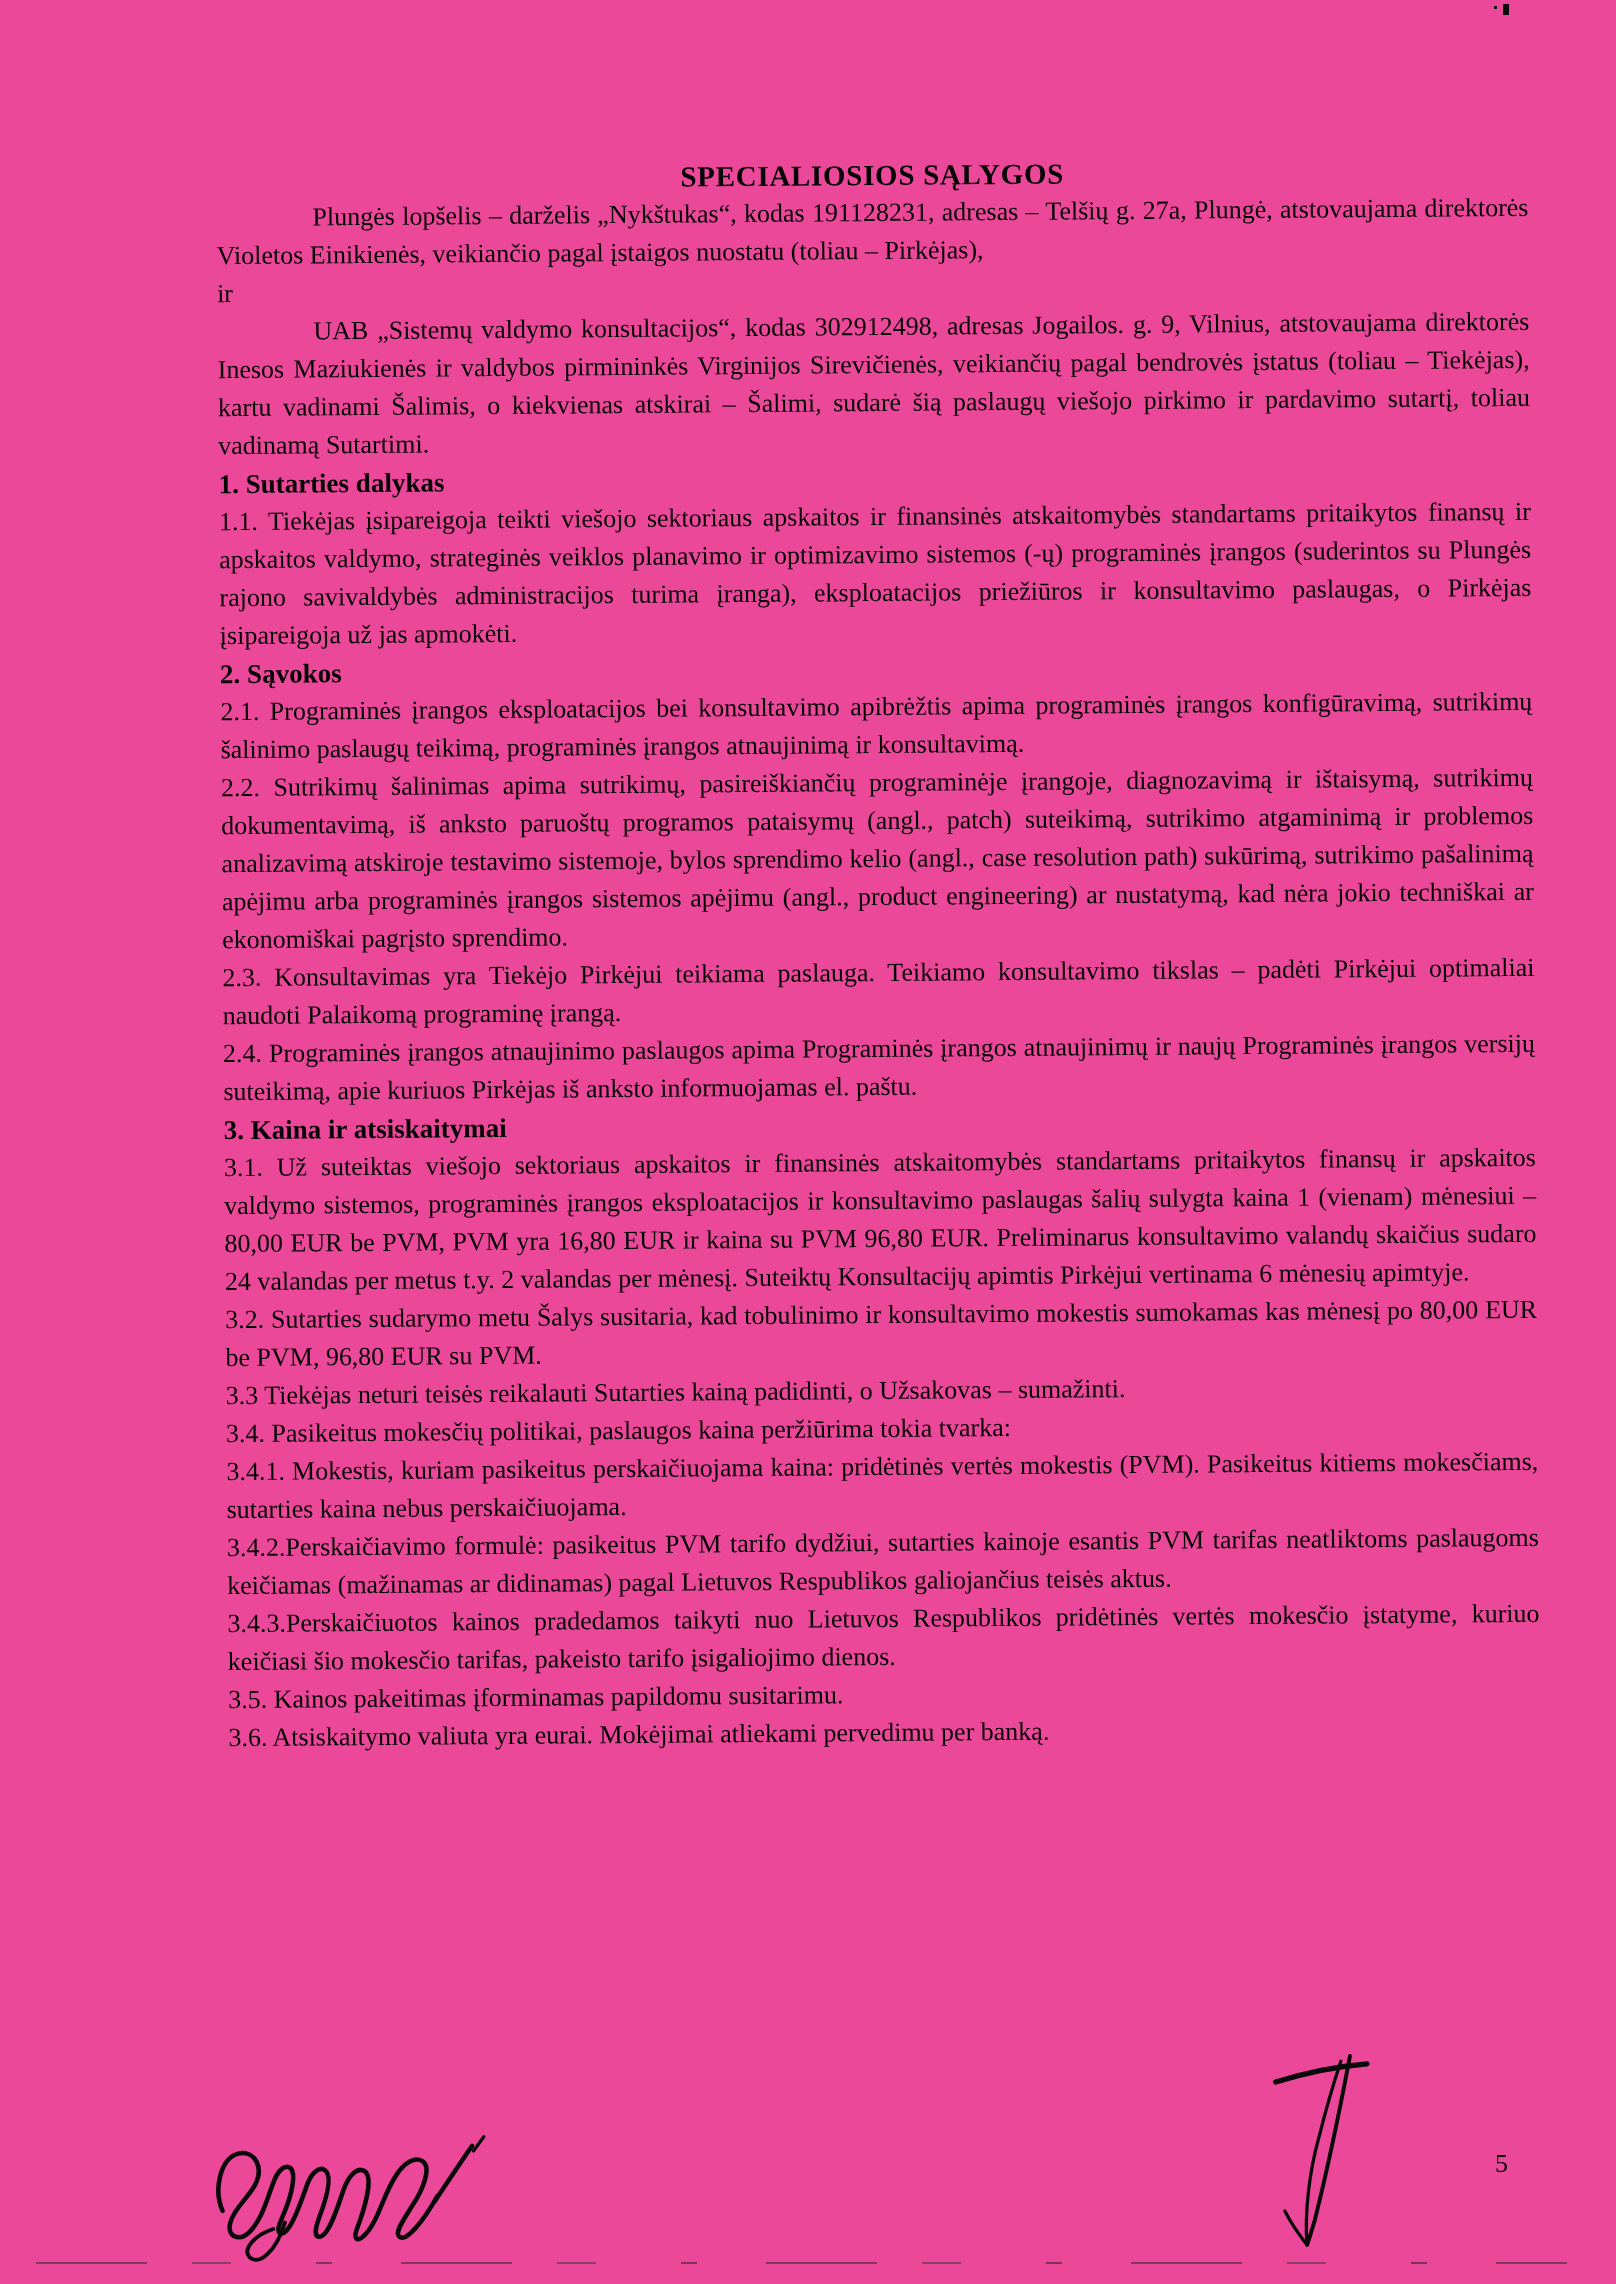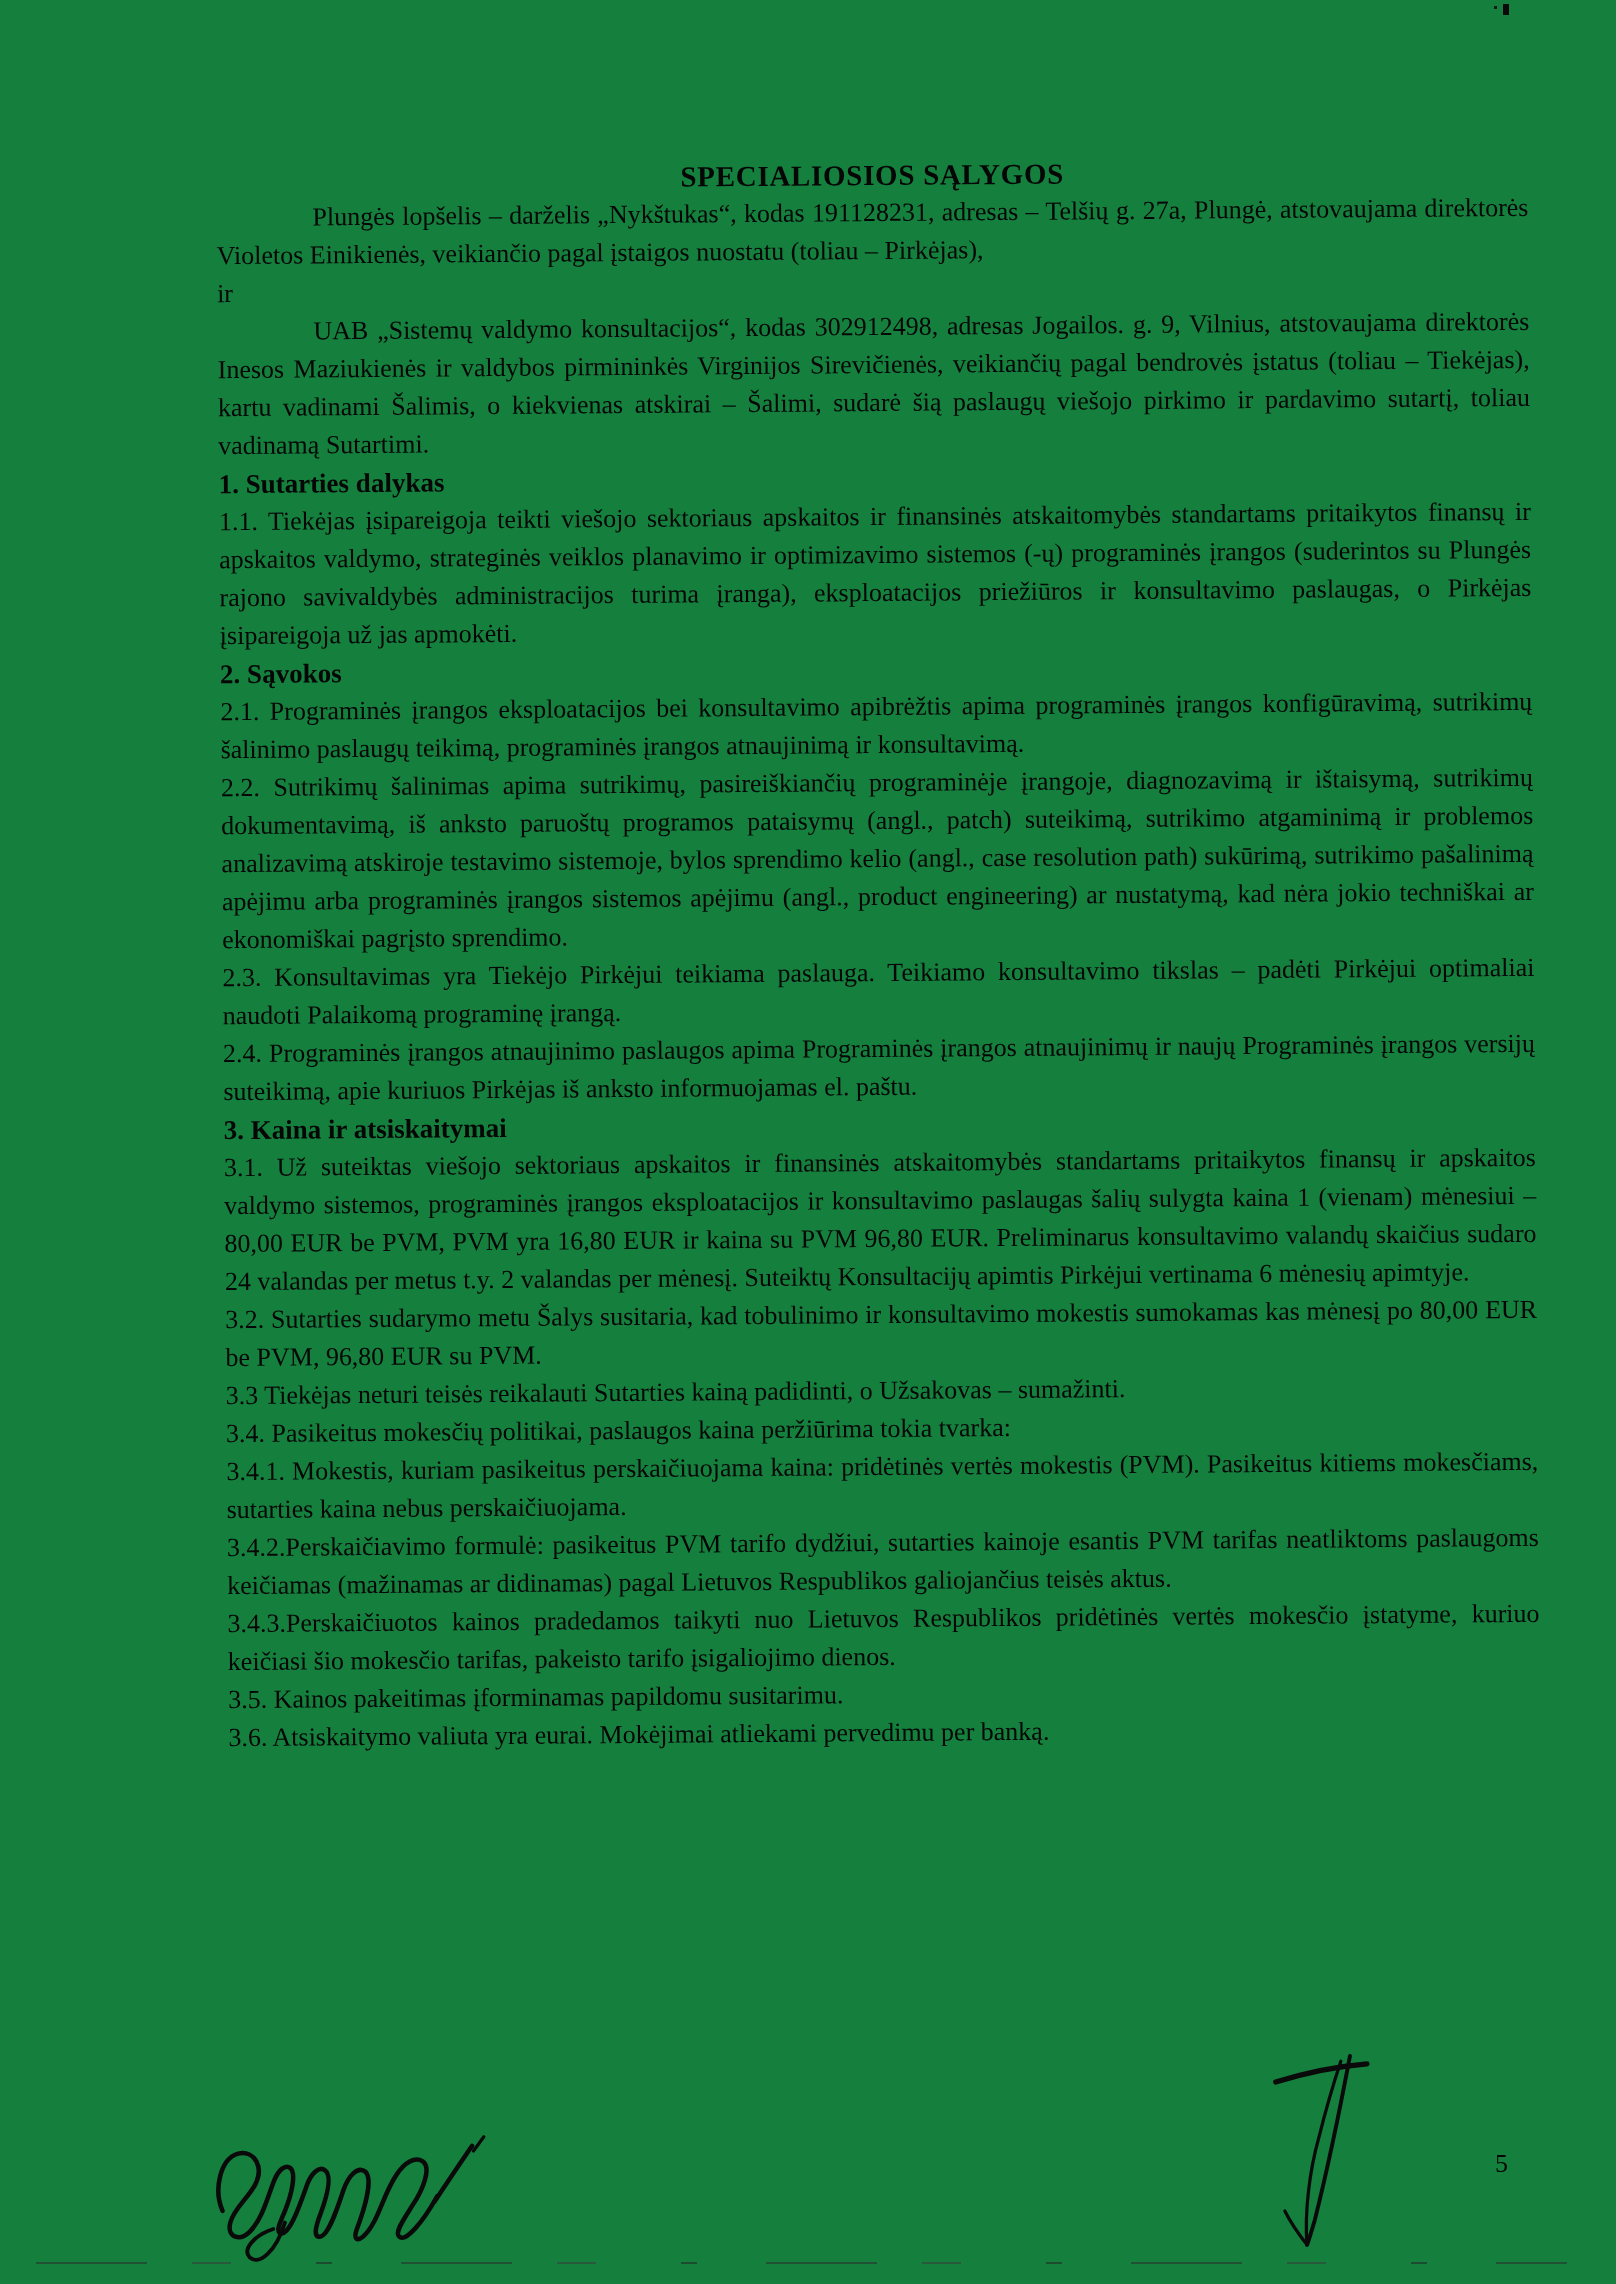--- a/index.html
+++ b/index.html
@@ -1,20 +1,20 @@
 <!DOCTYPE html>
 <html style="font-size:10.4px"><head>
 <meta charset="utf-8">
 <style>
   html, body { margin: 0; padding: 0; background: #e8e8e8; }
   .page {
     position: relative;
     width: 1616px;
     height: 2284px;
-    background: #15803d;
+    background: #ec4899;
     font-family: "Liberation Serif", "DejaVu Serif", serif;
     color: #060606;
     overflow: hidden;
   }
   .content {
     position: absolute;
     left: 216px;
     top: 156px;
     width: 1312px;
     font-size: 26px;

